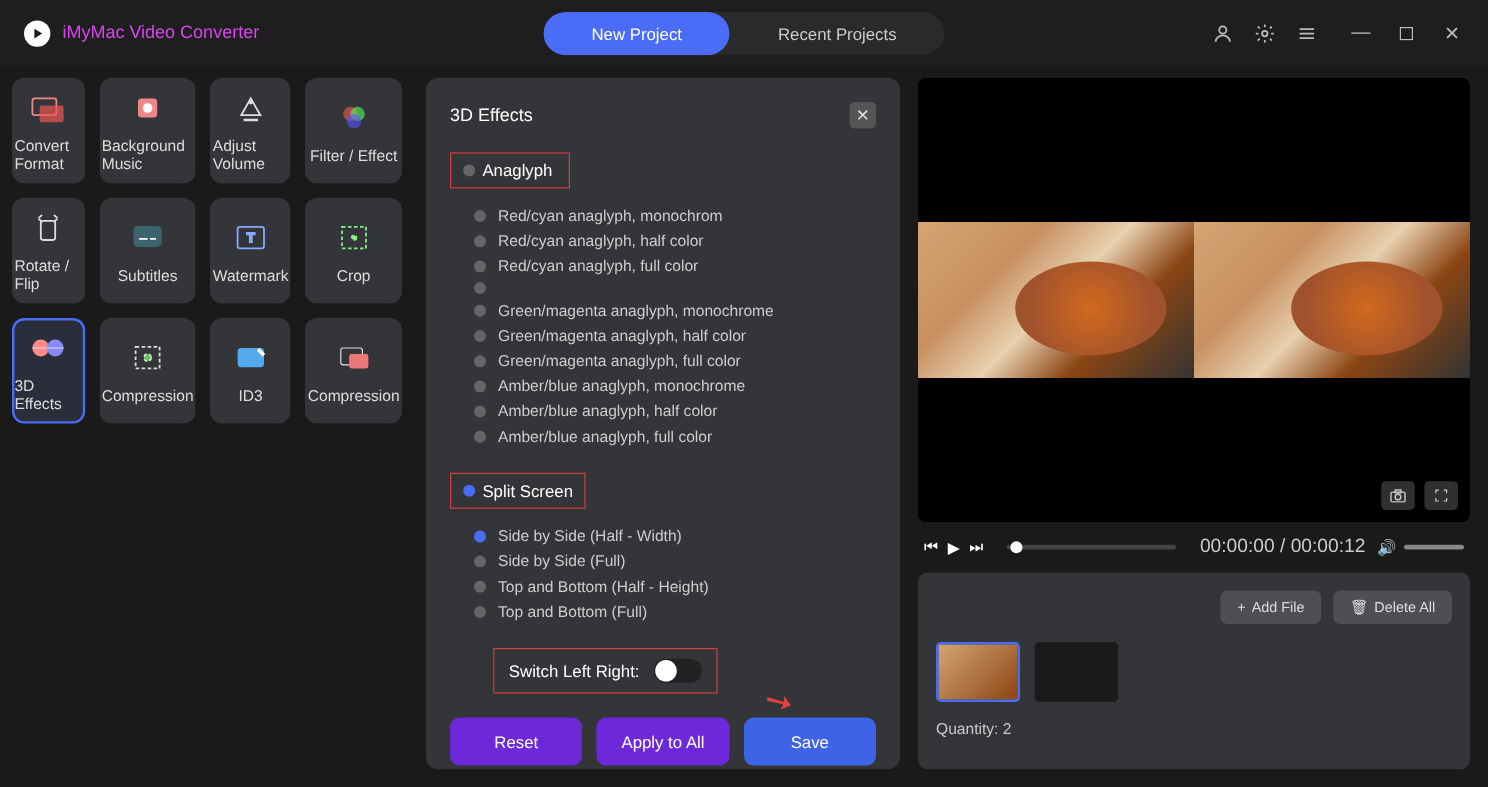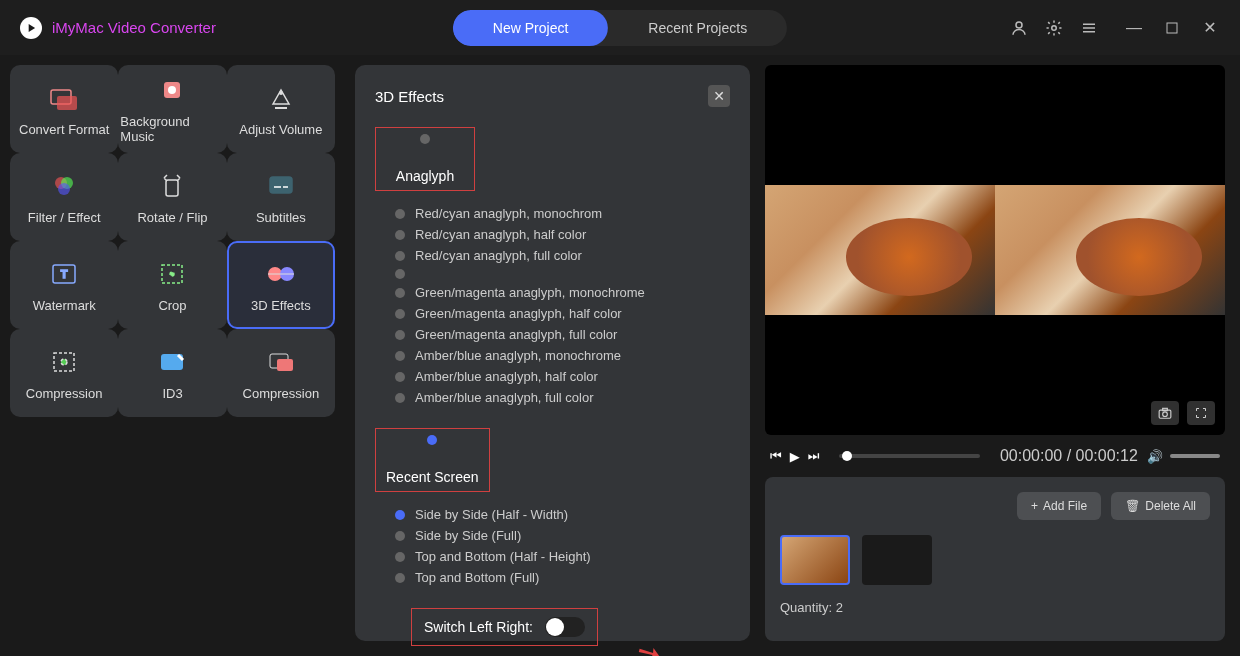--- a/index.html
+++ b/index.html
@@ -15,33 +15,33 @@
 .tab-btn.active { background: #4a6cf7; color: #fff; border-radius: 22px; }
 .header-right { margin-left: auto; display: flex; align-items: center; gap: 15px; }
 .icon-btn { width: 20px; height: 20px; display: flex; align-items: center; justify-content: center; cursor: pointer; color: #bbb; }
 .win-controls { display: flex; gap: 18px; margin-left: 10px; }
 
 
 .main { display: flex; height: calc(656px - 55px); padding: 10px 15px 15px 10px; gap: 15px; }
 
 
 .sidebar { width: 330px; overflow-y: auto; padding-right: 5px; }
-.tool-grid { display: grid; grid-template-columns: 1fr 1fr 1fr; }
+.tool-grid { display: grid; grid-template-columns: 1fr 1fr 1fr 1fr; gap: 12px; }
 .tool-card { background: #333538; border-radius: 10px; height: 88px; display: flex; flex-direction: column; align-items: center; justify-content: center; gap: 8px; cursor: pointer; border: 2px solid transparent; }
 .tool-card.active { border-color: #4a6cf7; background: #2a2e3a; }
 .tool-icon { width: 32px; height: 32px; display: flex; align-items: center; justify-content: center; }
 .tool-label { font-size: 13px; color: #ddd; }
 
 
 .panel { width: 395px; background: #333538; border-radius: 10px; padding: 20px; display: flex; flex-direction: column; }
 .panel-header { display: flex; justify-content: space-between; align-items: center; margin-bottom: 20px; }
 .panel-title { font-size: 15px; font-weight: 500; color: #fff; }
 .close-btn { width: 22px; height: 22px; background: #555; border-radius: 4px; display: flex; align-items: center; justify-content: center; cursor: pointer; font-size: 14px; color: #ddd; }
 
-.section-header { display: flex; align-items: center; gap: 24px; border: 1px solid #d04040; padding: 6px 10px; margin-bottom: 12px; width: fit-content; min-width: 100px; flex-direction: column; }
+.section-header { display: flex; align-items: center; gap: 6px; border: 1px solid #d04040; padding: 6px 10px; margin-bottom: 12px; width: fit-content; min-width: 100px; }
 .radio-dot { width: 10px; height: 10px; border-radius: 50%; background: #666; flex-shrink: 0; }
 .radio-dot.active { background: #4a6cf7; }
 .section-label { font-size: 14px; font-weight: 500; color: #fff; }
 
 .option-list { padding-left: 20px; margin-bottom: 20px; }
 .option-item { display: flex; align-items: center; gap: 10px; padding: 3px 0; font-size: 13px; color: #ccc; cursor: pointer; }
 .option-item .radio-dot.active { background: #4a6cf7; }
 
 .switch-row { display: flex; align-items: center; gap: 12px; border: 1px solid #d04040; padding: 8px 12px; width: fit-content; margin-bottom: auto; margin-left: 36px; }
 .switch-label { font-size: 14px; color: #fff; }
@@ -300,21 +300,21 @@
           <span>Amber/blue anaglyph, half color</span>
         </div>
         <div class="option-item">
           <div class="radio-dot"></div>
           <span>Amber/blue anaglyph, full color</span>
         </div>
       </div>
 
     <div class="section-header">
       <div class="radio-dot active"></div>
-      <span class="section-label">Recent Screen</span>
+      <span class="section-label">Split Screen</span>
     </div>
     <div class="option-list" id="split-list">
         <div class="option-item">
           <div class="radio-dot active"></div>
           <span>Side by Side (Half - Width)</span>
         </div>
         <div class="option-item">
           <div class="radio-dot"></div>
           <span>Side by Side (Full)</span>
         </div>

